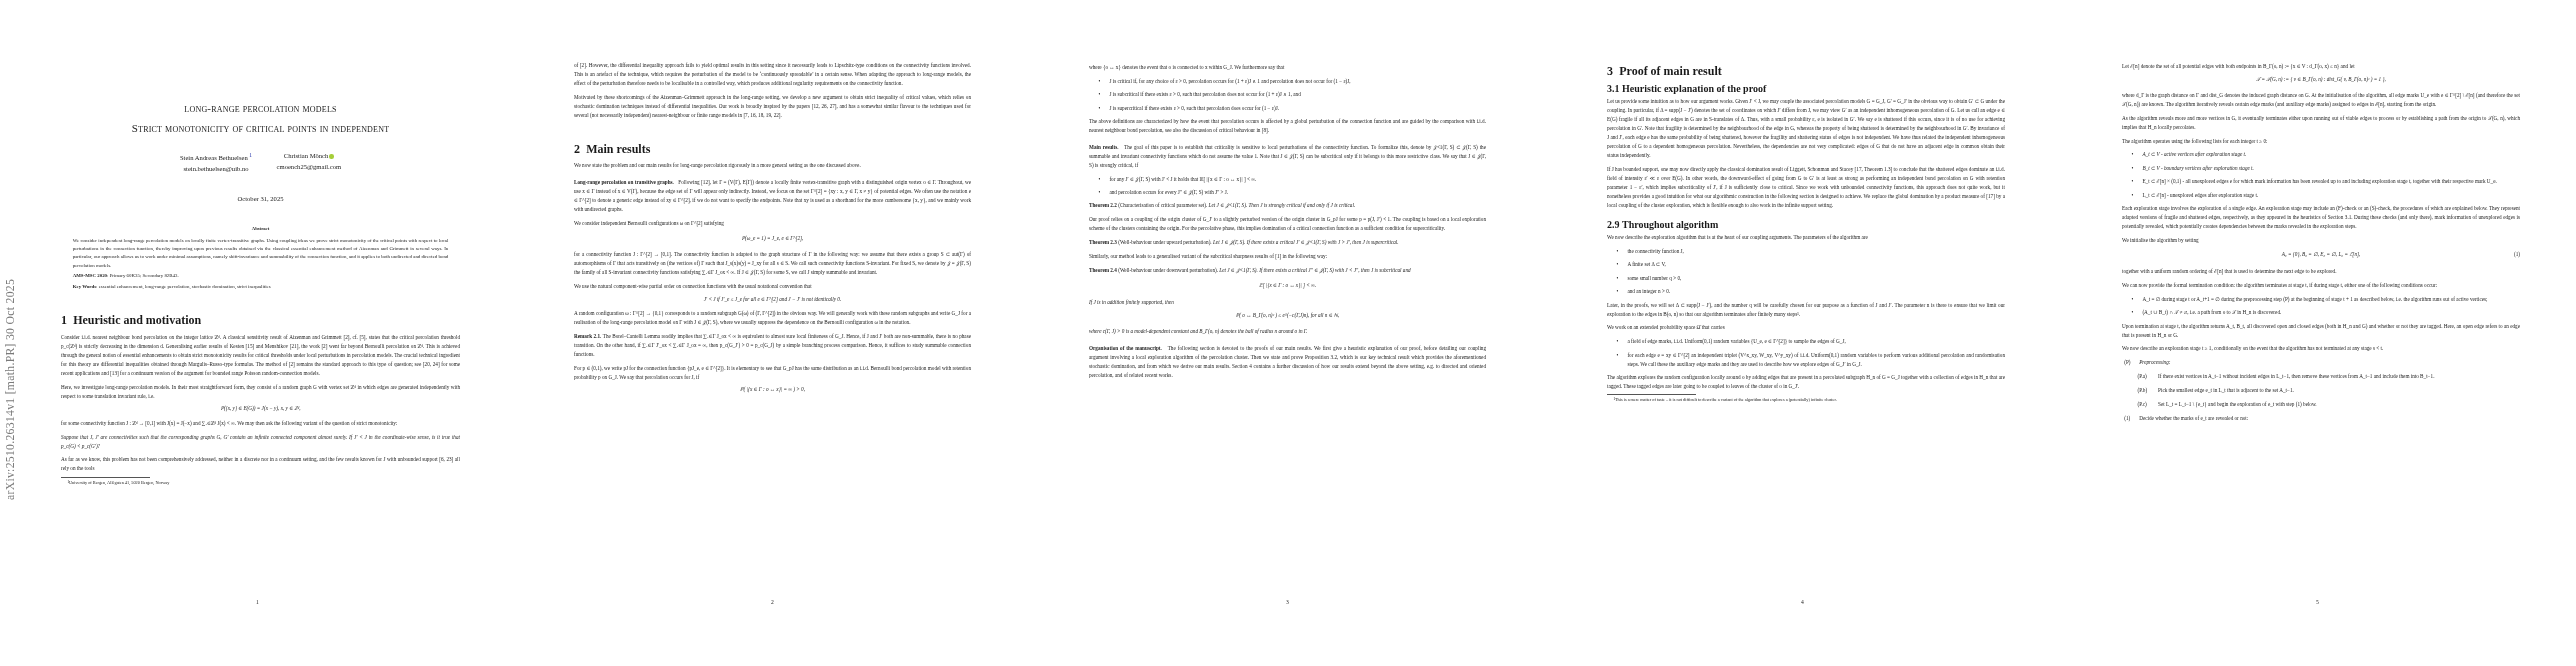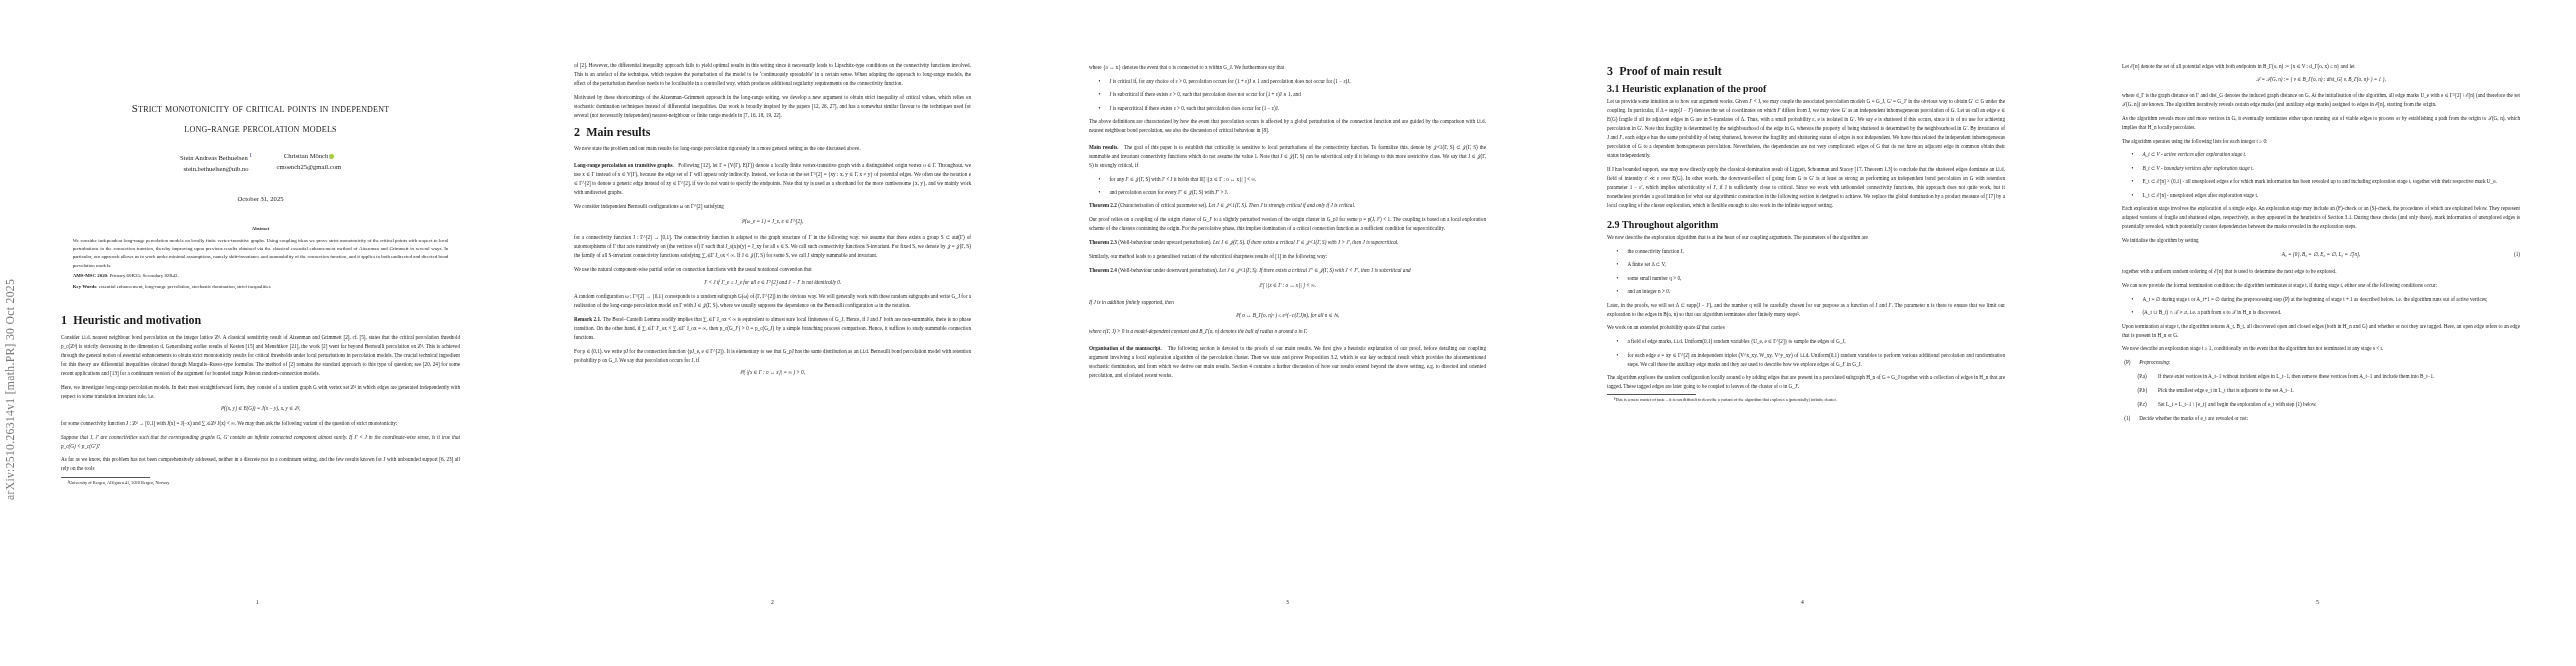--- a/index.html
+++ b/index.html
@@ -46,22 +46,22 @@
 <body>
 
 <div class="pages">
 
   <div class="page p1">
     <div class="stamp">
         <span>arXiv:2510.26314v1  [math.PR]  30 Oct 2025</span>
       </div>
     <div class="content" style="top:0;">
       <div class="title">
+        <div>long-range percolation models</div>
         <div>Strict monotonicity of critical points in independent</div>
-        <div>long-range percolation models</div>
       </div>
       <div class="authors">
         <div>
           <div><span>Stein Andreas Bethuelsen</span> <sup class="link">1</sup></div>
           <div>stein.bethuelsen@uib.no</div>
         </div>
         <div>
           <div><span>Christian Mönch</span><span class="orcid"></span></div>
           <div>cmoench25@gmail.com</div>
         </div>
@@ -83,21 +83,21 @@
       <div class="footrule"></div>
       <div class="footnote">¹University of Bergen, Allégaten 41, 5020 Bergen, Norway</div>
     </div>
     <div class="pagenum">1</div>
   </div>
 
   <div class="page p2">
     <div class="content" style="top:61px;">
       <p>of [2]. However, the differential inequality approach fails to yield optimal results in this setting since it necessarily leads to Lipschitz-type conditions on the connectivity functions involved. This is an artefact of the technique, which requires the perturbation of the model to be ‘continuously spreadable’ in a certain sense. When adapting the approach to long-range models, the effect of the perturbation therefore needs to be localisable in a controlled way, which produces additional regularity requirements on the connectivity function.</p>
       <p>Motivated by these shortcomings of the Aizenman–Grimmett approach in the long-range setting, we develop a new argument to obtain strict inequality of critical values, which relies on stochastic domination techniques instead of differential inequalities. Our work is broadly inspired by the papers [12, 26, 27], and has a somewhat similar flavour to the techniques used for several (not necessarily independent) nearest-neighbour or finite range models in [7, 16, 18, 19, 22].</p>
-      <h1 class="sec" style="margin-top:7px;"><span class="secnum">2</span><span>Main results</span></h1>
+      <h1 class="sec" style="margin-top:24px;"><span class="secnum">2</span><span>Main results</span></h1>
       <p>We now state the problem and our main results for long-range percolation rigorously in a more general setting as the one discussed above.</p>
       <p style="margin-top:7.8px;"><span class="b">Long-range percolation on transitive graphs.</span>&nbsp;&nbsp; <span>Following [12], let Γ = (V(Γ), E(Γ)) denote a locally finite vertex-transitive graph with a distinguished origin vertex o ∈ Γ. Throughout, we use x ∈ Γ instead of x ∈ V(Γ), because the edge set of Γ will appear only indirectly. Instead, we focus on the set Γ^[2] = {xy : x, y ∈ Γ, x ≠ y} of potential edges. We often use the notation e ∈ Γ^[2] to denote a generic edge instead of xy ∈ Γ^[2], if we do not want to specify the endpoints. Note that xy is used as a shorthand for the more cumbersome {x, y}, and we mainly work with undirected graphs.</span></p>
       <p>We consider independent Bernoulli configurations ω on Γ^[2] satisfying</p>
       <div class="eq" style="margin:5.6px 0 7.8px;">ℙ(ω_e = 1) = J_e,    e ∈ Γ^[2],</div>
       <p>for a connectivity function J : Γ^[2] → [0,1]. The connectivity function is adapted to the graph structure of Γ in the following way: we assume that there exists a group S ⊂ aut(Γ) of automorphisms of Γ that acts transitively on (the vertices of) Γ such that J_s(x)s(y) = J_xy for all s ∈ S. We call such connectivity functions S-invariant. For fixed S, we denote by 𝒥 = 𝒥(Γ, S) the family of all S-invariant connectivity functions satisfying ∑ₓ∈Γ J_ox &lt; ∞. If J ∈ 𝒥(Γ, S) for some S, we call J simply summable and invariant.</p>
       <p style="margin-bottom:1.1px;">We use the natural component-wise partial order on connection functions with the usual notational convention that</p>
       <div class="eq">J′ &lt; J if J′_e ≤ J_e for all e ∈ Γ^[2] and J − J′ is not identically 0.</div>
       <p>A random configuration ω : Γ^[2] → {0,1} corresponds to a random subgraph G(ω) of (Γ, Γ^[2]) in the obvious way. We will generally work with these random subgraphs and write G_J for a realisation of the long-range percolation model on Γ with J ∈ 𝒥(Γ, S), where we usually suppress the dependence on the Bernoulli configuration ω in the notation.</p>
       <p><span class="b">Remark 2.1.</span> <span>The Borel–Cantelli Lemma readily implies that ∑ₓ∈Γ J_ox &lt; ∞ is equivalent to almost sure local finiteness of G_J. Hence, if J and J′ both are non-summable, there is no phase transition. On the other hand, if ∑ₓ∈Γ J′_ox &lt; ∑ₓ∈Γ J_ox = ∞, then p_c(G_J′) &gt; 0 = p_c(G_J) by a simple branching process comparison. Hence, it suffices to study summable connection functions.</span></p>
       <p style="margin-bottom:1.1px;">For p ∈ (0,1), we write pJ for the connection function {pJ_e, e ∈ Γ^[2]}. It is elementary to see that G_pJ has the same distribution as an i.i.d. Bernoulli bond percolation model with retention probability p on G_J. We say that percolation occurs for J, if</p>

